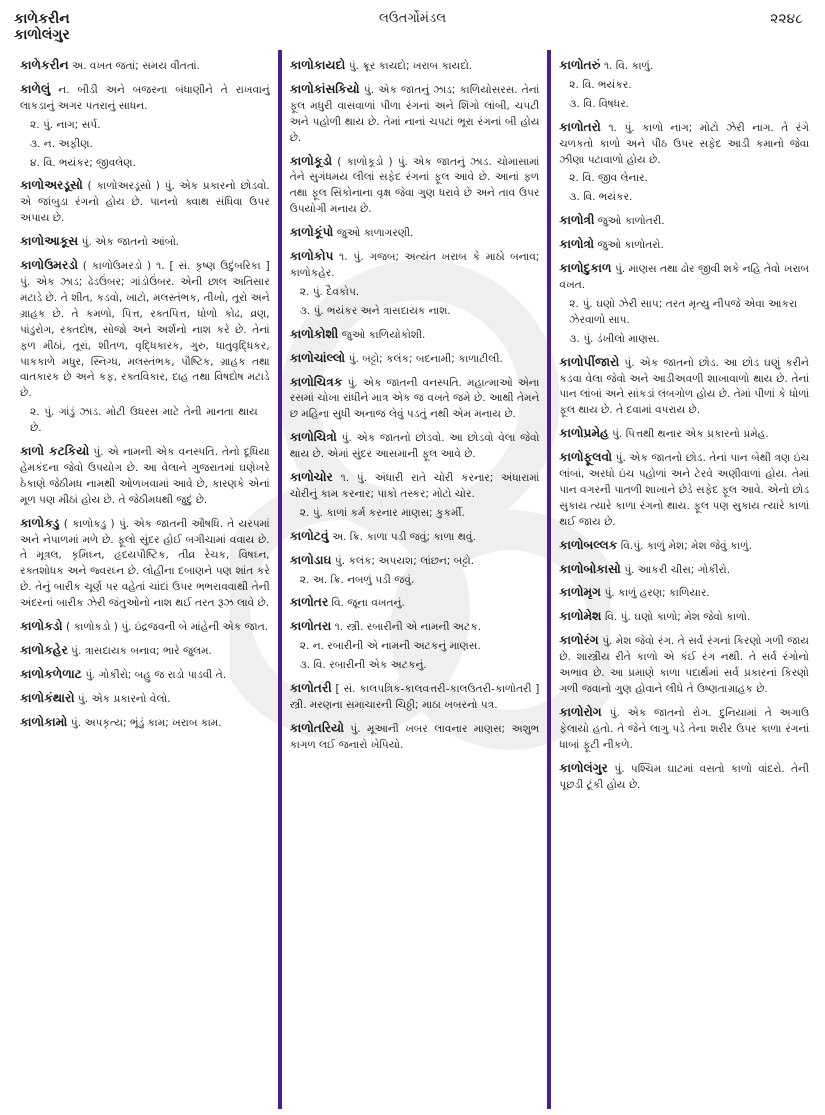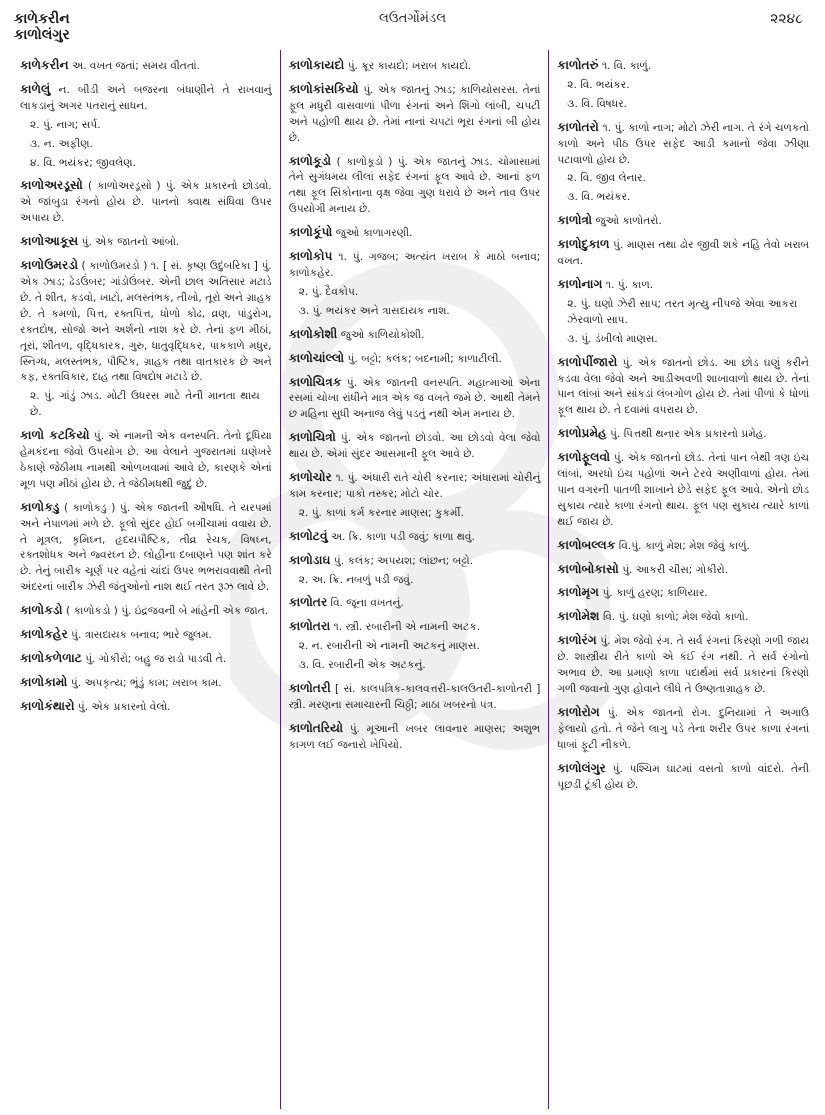--- a/index.html
+++ b/index.html
@@ -21,21 +21,21 @@
   .hdr-right { position: absolute; right: 8px; top: 0; font-size: 14px; font-weight: normal; }
   .columns {
     position: absolute; top: 50px; left: 12px; right: 8px; bottom: 6px;
     display: flex;
   }
   .col {
     flex: 1 1 0; padding: 0 8px; box-sizing: border-box;
     font-size: 10.6px; line-height: 15.9px; text-align: justify;
     overflow: hidden;
   }
-  .col + .col { border-left: 1px solid #4c1d95; }
+  .col + .col { border-left: 4px solid #4c1d95; }
   .entry { margin: 8px 0 3px 0; }
   .hw { font-weight: bold; font-size: 12.2px; }
   .sense { padding-left: 10px; margin: 0 12px 3px 0; }
 </style>
 </head>
 <body>
 
 <svg class="watermark" viewBox="0 0 380 520">
   <circle cx="190" cy="150" r="120" fill="none" stroke="#000" stroke-width="40"></circle>
   <circle cx="110" cy="360" r="110" fill="none" stroke="#000" stroke-width="40"></circle>
@@ -60,22 +60,22 @@
       <div class="sense">૪. વિ. ભયંકર; જીવલેણ.</div>
       <div class="entry"><span class="hw">કાળોઅરડૂસો</span> <span>( કાળોઅરડૂસો ) પું. એક પ્રકારનો છોડવો. એ જાંબુડા રંગનો હોય છે. પાનનો ક્વાથ સંધિવા ઉપર અપાય છે.</span></div>
       <div class="entry"><span class="hw">કાળોઆકૂસ</span> <span>પું. એક જાતનો આંબો.</span></div>
       <div class="entry"><span class="hw">કાળોઉમરડો</span> <span>( કાળોઉમરડો ) ૧. [ સં. કૃષ્ણ ઉદુંબરિકા ] પું. એક ઝાડ; ઢેડઉંબર; ગાંડોઉંબર. એની છાલ અતિસાર મટાડે છે. તે શીત, કડવો, ખાટો, મલસ્તંભક, તીખો, તૂરો અને ગ્રાહક છે. તે કમળો, પિત્ત, રક્તપિત્ત, ધોળો કોઢ, વ્રણ, પાંડુરોગ, રક્તદોષ, સોજો અને અર્શનો નાશ કરે છે. તેનાં ફળ મીઠાં, તૂરાં, શીતળ, વૃદ્ધિકારક, ગુરુ, ધાતુવૃદ્ધિકર, પાકકાળે મધુર, સ્નિગ્ધ, મલસ્તંભક, પૌષ્ટિક, ગ્રાહક તથા વાતકારક છે અને કફ, રક્તવિકાર, દાહ તથા વિષદોષ મટાડે છે.</span></div>
       <div class="sense">૨. પું. ગાંડું ઝાડ. મોટી ઉધરસ માટે તેની માનતા થાય છે.</div>
       <div class="entry"><span class="hw">કાળો કટકિયો</span> <span>પું. એ નામની એક વનસ્પતિ. તેનો દૂધિયા હેમકંદના જેવો ઉપયોગ છે. આ વેલાને ગુજરાતમાં ઘણેખરે ઠેકાણે જેઠીમધ નામથી ઓળખવામાં આવે છે, કારણકે એનાં મૂળ પણ મીઠાં હોય છે. તે જેઠીમધથી જુદું છે.</span></div>
       <div class="entry"><span class="hw">કાળોકડુ</span> <span>( કાળોકડુ ) પું. એક જાતની ઔષધિ. તે યરપમાં અને નેપાળમાં મળે છે. ફૂલો સુંદર હોઈ બગીચામાં વવાય છે. તે મૂત્રલ, કૃમિઘ્ન, હૃદયપૌષ્ટિક, તીવ્ર રેચક, વિષઘ્ન, રક્તશોધક અને જ્વરઘ્ન છે. લોહીના દબાણને પણ શાંત કરે છે. તેનું બારીક ચૂર્ણ પર વહેતાં ચાંદાં ઉપર ભભરાવવાથી તેની અંદરનાં બારીક ઝેરી જંતુઓનો નાશ થઈ તરત રૂઝ લાવે છે.</span></div>
       <div class="entry"><span class="hw">કાળોકડો</span> <span>( કાળોકડો ) પું. ઇંદ્રજવની બે માંહેની એક જાત.</span></div>
       <div class="entry"><span class="hw">કાળોકહેર</span> <span>પું. ત્રાસદાયક બનાવ; ભારે જુલમ.</span></div>
       <div class="entry"><span class="hw">કાળોકળેળાટ</span> <span>પું. ગોકીરો; બહુ જ રાડો પાડવી તે.</span></div>
+      <div class="entry"><span class="hw">કાળોકંથારો</span> <span>પું. એક પ્રકારનો વેલો.</span></div>
       <div class="entry"><span class="hw">કાળોકામો</span> <span>પું. અપકૃત્ય; ભૂંડું કામ; ખરાબ કામ.</span></div>
-      <div class="entry"><span class="hw">કાળોકંથારો</span> <span>પું. એક પ્રકારનો વેલો.</span></div>
     </div>
   <div class="col">
       <div class="entry"><span class="hw">કાળોકાયદો</span> <span>પું. ક્રૂર કાયદો; ખરાબ કાયદો.</span></div>
       <div class="entry"><span class="hw">કાળોકાંસકિયો</span> <span>પું. એક જાતનું ઝાડ; કાળિયોસરસ. તેનાં ફૂલ મધુરી વાસવાળાં પીળા રંગનાં અને શિંગો લાંબી, ચપટી અને પહોળી થાય છે. તેમાં નાનાં ચપટાં ભૂરા રંગનાં બી હોય છે.</span></div>
       <div class="entry"><span class="hw">કાળોકૂડો</span> <span>( કાળોકૂડો ) પું. એક જાતનું ઝાડ. ચોમાસામાં તેને સુગંધમય લીલાં સફેદ રંગનાં ફૂલ આવે છે. આનાં ફળ તથા ફૂલ સિંકોનાના વૃક્ષ જેવા ગુણ ધરાવે છે અને તાવ ઉપર ઉપયોગી મનાય છે.</span></div>
       <div class="entry"><span class="hw">કાળોકૂંપો</span> <span>જુઓ કાળાગરણી.</span></div>
       <div class="entry"><span class="hw">કાળોકોપ</span> <span>૧. પું. ગજબ; અત્યંત ખરાબ કે માઠો બનાવ; કાળોકહેર.</span></div>
       <div class="sense">૨. પું. દૈવકોપ.</div>
       <div class="sense">૩. પું. ભયંકર અને ત્રાસદાયક નાશ.</div>
       <div class="entry"><span class="hw">કાળોકોશી</span> <span>જુઓ કાળિયોકોશી.</span></div>
@@ -94,23 +94,23 @@
       <div class="entry"><span class="hw">કાળોતરી</span> <span>[ સં. કાલપત્રિક-કાલવત્તરી-કાલઉતરી-કાળોતરી ] સ્ત્રી. મરણના સમાચારની ચિઠ્ઠી; માઠા ખબરનો પત્ર.</span></div>
       <div class="entry"><span class="hw">કાળોતરિયો</span> <span>પું. મૂઆની ખબર લાવનાર માણસ; અશુભ કાગળ લઈ જનારો ખેપિયો.</span></div>
     </div>
   <div class="col">
       <div class="entry"><span class="hw">કાળોતરું</span> <span>૧. વિ. કાળું.</span></div>
       <div class="sense">૨. વિ. ભયંકર.</div>
       <div class="sense">૩. વિ. વિષધર.</div>
       <div class="entry"><span class="hw">કાળોતરો</span> <span>૧. પું. કાળો નાગ; મોટો ઝેરી નાગ. તે રંગે ચળકતો કાળો અને પીઠ ઉપર સફેદ આડી કમાનો જેવા ઝીણા પટાવાળો હોય છે.</span></div>
       <div class="sense">૨. વિ. જીવ લેનાર.</div>
       <div class="sense">૩. વિ. ભયંકર.</div>
+      <div class="entry"><span class="hw">કાળોત્રી</span> <span>જુઓ કાળોતરી.</span></div>
       <div class="entry"><span class="hw">કાળોત્રો</span> <span>જુઓ કાળોતરો.</span></div>
       <div class="entry"><span class="hw">કાળોદુકાળ</span> <span>પું. માણસ તથા ઢોર જીવી શકે નહિ તેવો ખરાબ વખત.</span></div>
-      <div class="entry"><span class="hw">કાળોનાગ</span> <span>૧. પું. કાળ.</span></div>
       <div class="sense">૨. પું. ઘણો ઝેરી સાપ; તરત મૃત્યુ નીપજે એવા આકરા ઝેરવાળો સાપ.</div>
       <div class="sense">૩. પું. ડંખીલો માણસ.</div>
       <div class="entry"><span class="hw">કાળોપીંજારો</span> <span>પું. એક જાતનો છોડ. આ છોડ ઘણું કરીને કડવા વેલા જેવો અને આડીઅવળી શાખાવાળો થાય છે. તેનાં પાન લાંબાં અને સાંકડાં લંબગોળ હોય છે. તેમાં પીળાં કે ધોળાં ફૂલ થાય છે. તે દવામાં વપરાય છે.</span></div>
       <div class="entry"><span class="hw">કાળોપ્રમેહ</span> <span>પું. પિત્તથી થનાર એક પ્રકારનો પ્રમેહ.</span></div>
       <div class="entry"><span class="hw">કાળોફૂલવો</span> <span>પું. એક જાતનો છોડ. તેનાં પાન બેથી ત્રણ ઇંચ લાંબાં, અરધો ઇંચ પહોળાં અને ટેરવે અણીવાળાં હોય. તેમાં પાન વગરની પાતળી શાખાને છેડે સફેદ ફૂલ આવે. એનો છોડ સુકાય ત્યારે કાળા રંગનો થાય. ફૂલ પણ સુકાય ત્યારે કાળાં થઈ જાય છે.</span></div>
       <div class="entry"><span class="hw">કાળોબલ્લક</span> <span>વિ.પું. કાળું મેશ; મેશ જેવું કાળું.</span></div>
       <div class="entry"><span class="hw">કાળોબોકાસો</span> <span>પું. આકરી ચીસ; ગોકીરો.</span></div>
       <div class="entry"><span class="hw">કાળોમૃગ</span> <span>પું. કાળું હરણ; કાળિયાર.</span></div>
       <div class="entry"><span class="hw">કાળોમેશ</span> <span>વિ. પું. ઘણો કાળો; મેશ જેવો કાળો.</span></div>
       <div class="entry"><span class="hw">કાળોરંગ</span> <span>પું. મેશ જેવો રંગ. તે સર્વ રંગનાં કિરણો ગળી જાય છે. શાસ્ત્રીય રીતે કાળો એ કંઈ રંગ નથી. તે સર્વ રંગોનો અભાવ છે. આ પ્રમાણે કાળા પદાર્થમાં સર્વ પ્રકારનાં કિરણો ગળી જવાનો ગુણ હોવાને લીધે તે ઉષ્ણતાગ્રાહક છે.</span></div>

